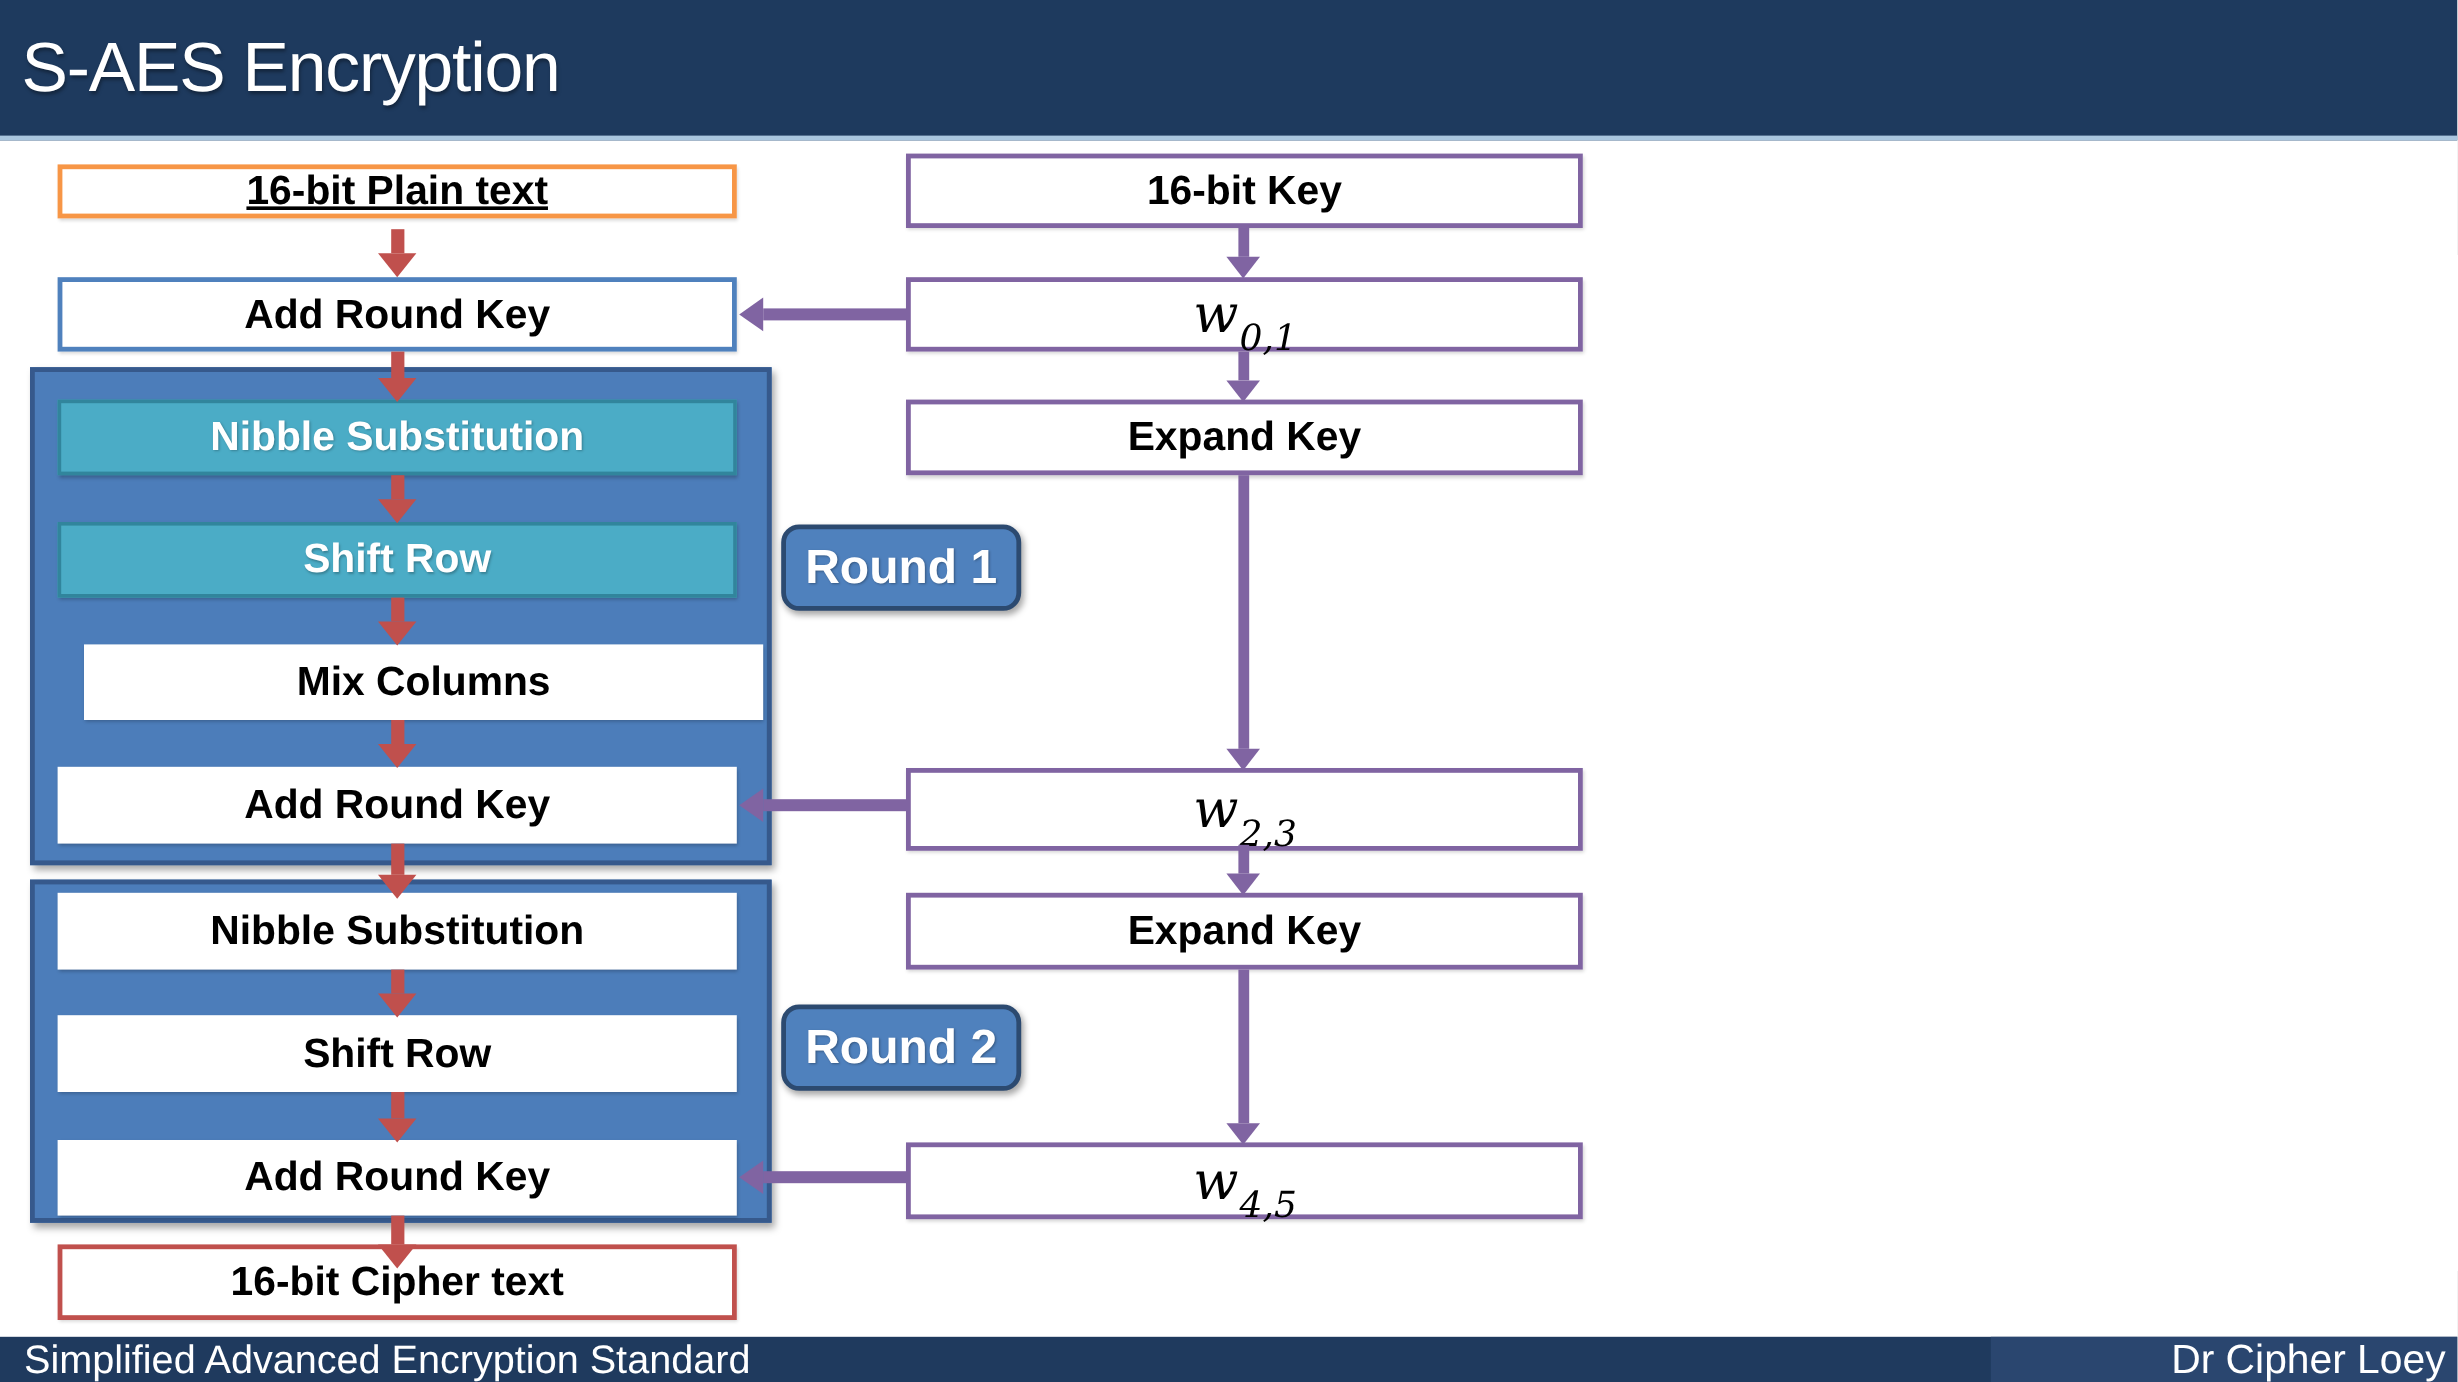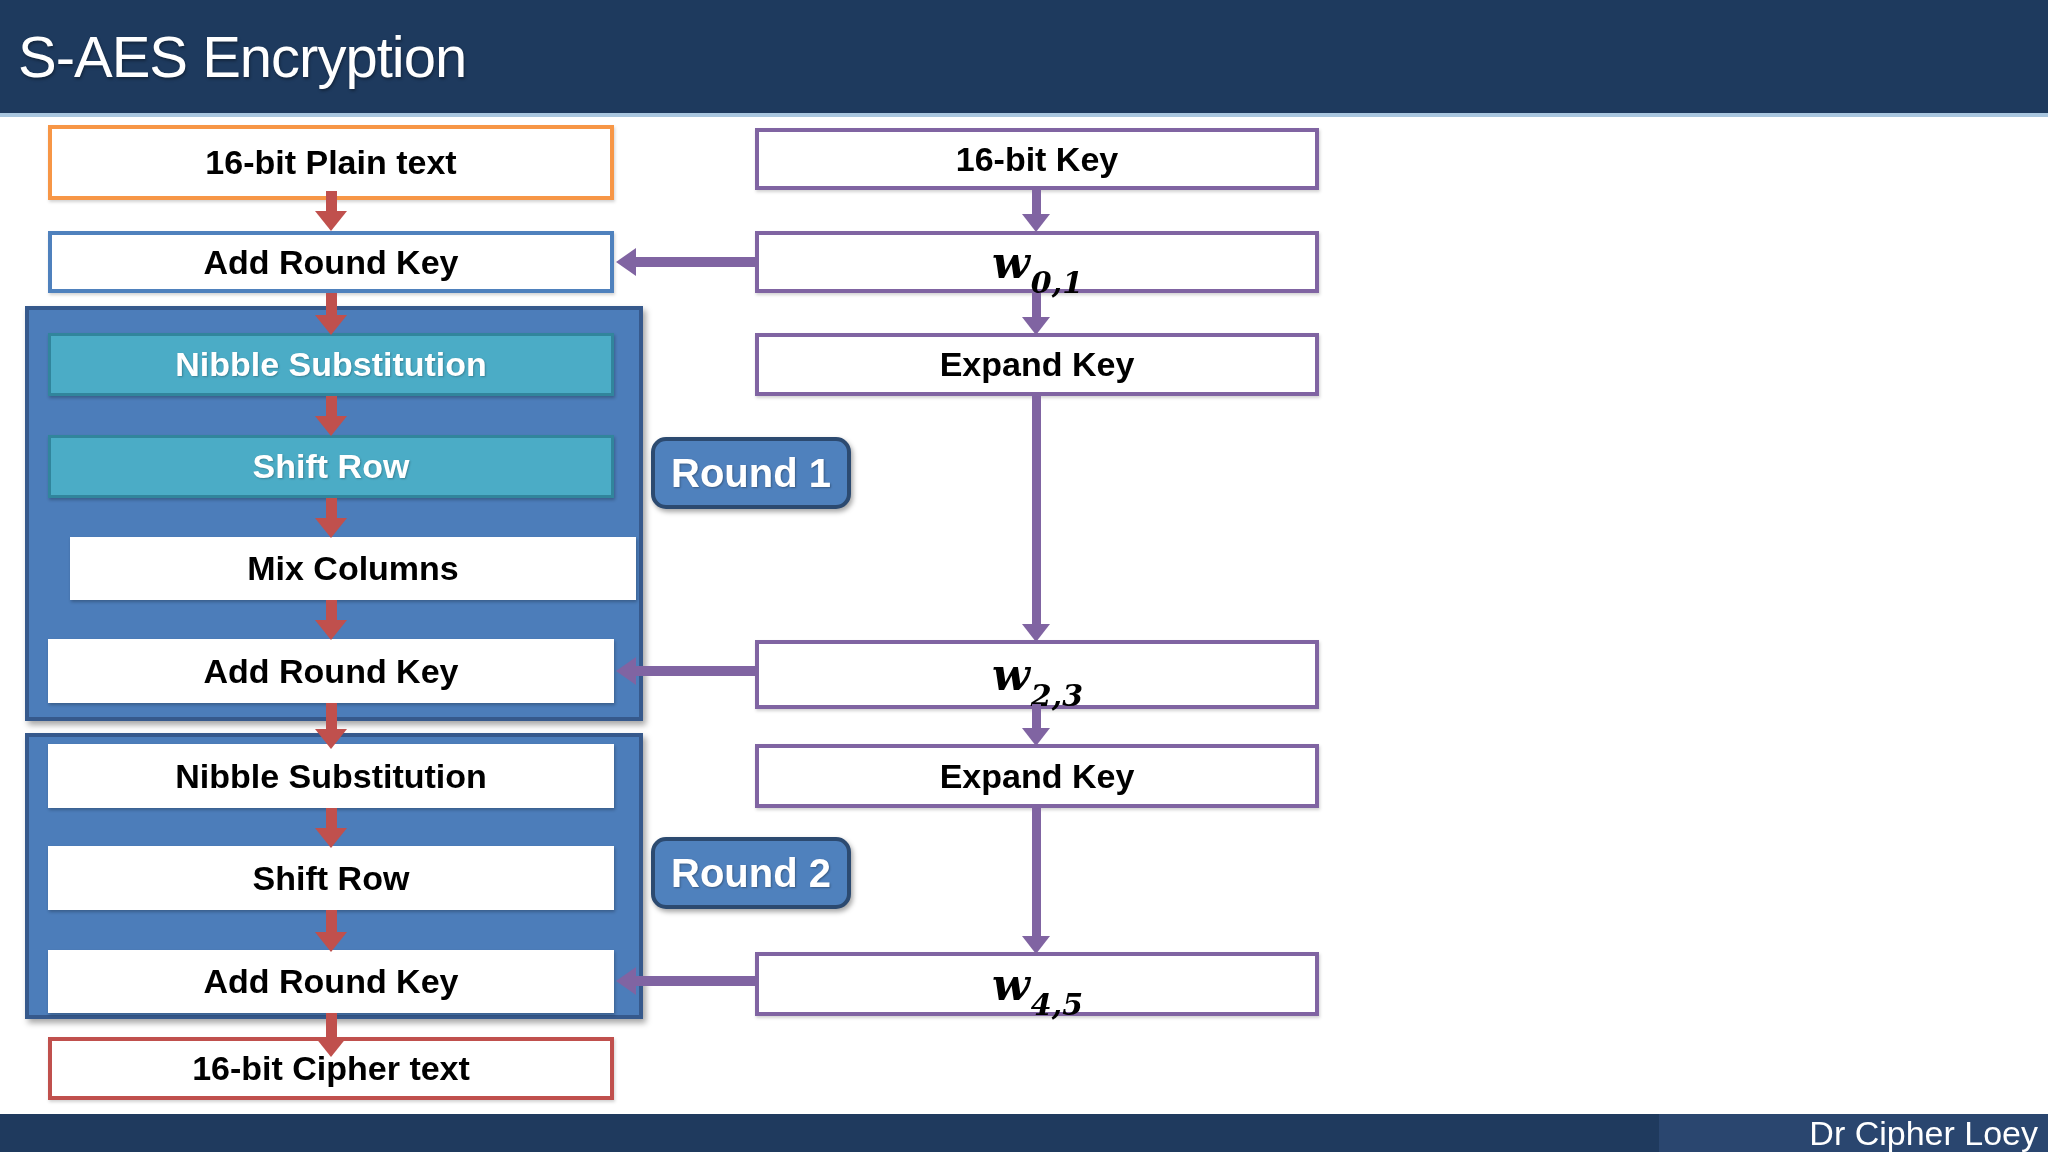--- a/index.html
+++ b/index.html
@@ -52,21 +52,21 @@
   .teal{background:#4bacc6;border:3px solid #31859c;color:#ffffff;text-shadow:1px 1px 2px rgba(0,0,0,.25);}
   .plain-white{border:none;}
   .round-label{
     position:absolute;left:651px;width:200px;height:72px;
     background:#4f81bd;border:4px solid #2c4a70;border-radius:15px;
     display:flex;align-items:center;justify-content:center;
     color:#fff;font-weight:bold;font-size:40px;box-sizing:border-box;
     box-shadow:2px 3px 5px rgba(0,0,0,.35);text-shadow:1px 1px 2px rgba(0,0,0,.3);
   }
   
-  .wmath{font-family:"DejaVu Serif",serif;font-style:italic;font-weight:bold;font-size:44px;}
+  .wmath{font-family:"DejaVu Serif",serif;font-style:italic;font-weight:normal;font-size:44px;}
   .wmath sub{font-size:30px;line-height:0;position:relative;top:6px;left:1px;}
   
   .varrow{position:absolute;display:flex;flex-direction:column;align-items:center;z-index:5;}
   .varrow .shaft{flex:1;}
   .varrow .head{width:0;height:0;}
   .red .shaft{width:11px;background:#c0504d;}
   .red .head{border-left:16px solid transparent;border-right:16px solid transparent;border-top:20px solid #c0504d;}
   .purple .shaft{width:9px;background:#8064a2;}
   .purple .head{border-left:14px solid transparent;border-right:14px solid transparent;border-top:18px solid #8064a2;}
   .harrow{position:absolute;display:flex;flex-direction:row;align-items:center;height:28px;z-index:5;}
@@ -75,21 +75,21 @@
 </style>
 </head>
 <body>
 
 <div class="slide">
 
   <div class="header">
     <div class="title">S-AES Encryption</div>
   </div>
 
-  <div class="box b-orange outlined" style="top:125px;height:75px;">
+  <div class="box b-orange outlined" style="top:137px;height:45px;text-decoration:underline;">
     <span>16-bit Plain text</span>
   </div>
 
   <div class="varrow red" style="left:315px;top:191px;height:40px;">
     <div class="shaft"></div>
       <div class="head"></div>
   </div>
 
   <div class="box b-blue outlined" style="top:231px;height:62px;">
     <span>Add Round Key</span>
@@ -234,16 +234,17 @@
   <div class="harrow" style="left:616px;top:657px;width:139px;">
     <div class="head"></div>
       <div class="shaft"></div>
   </div>
   <div class="harrow" style="left:616px;top:967px;width:139px;">
     <div class="head"></div>
       <div class="shaft"></div>
   </div>
 
   <div class="footer">
+    <div class="f-left">Simplified Advanced Encryption Standard</div>
     <div class="f-right">Dr Cipher Loey</div>
   </div>
 
 </div>
 
 </body></html>

